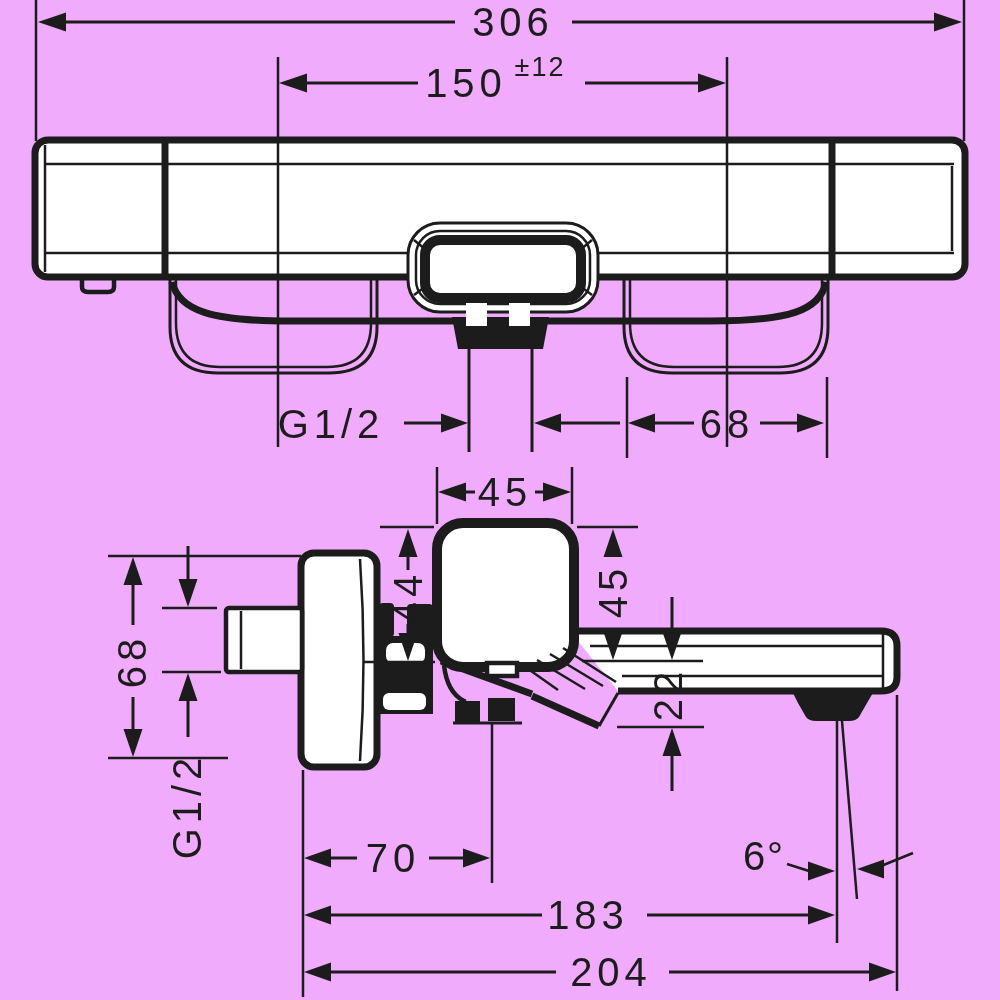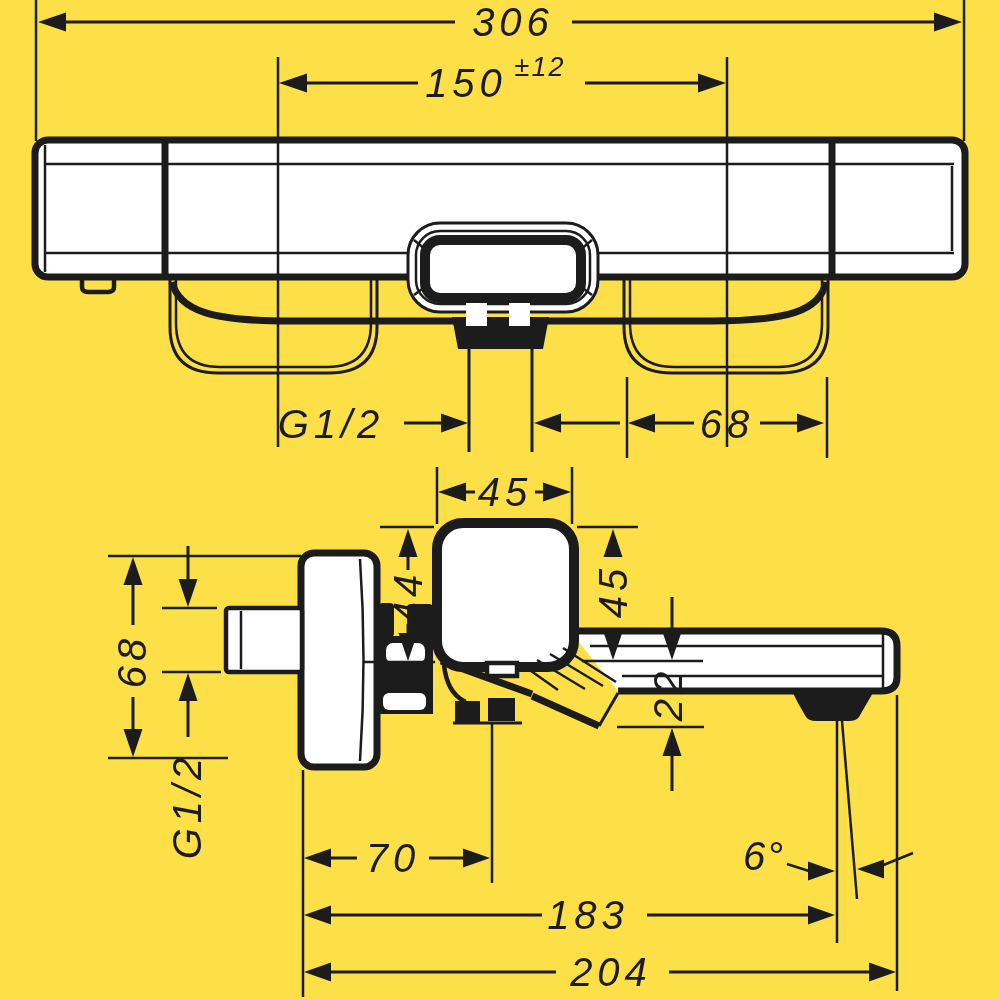--- a/index.html
+++ b/index.html
@@ -1,16 +1,16 @@
 <!DOCTYPE html>
 <html><head>
 <meta charset="utf-8">
 <style>
   html,body{margin:0;padding:0;background:#fff;}
-  #canvas{width:1000px;height:1000px;background:#fde047;position:relative;overflow:hidden;font-style:italic;}
+  #canvas{width:1000px;height:1000px;background:#f0abfc;position:relative;overflow:hidden;}
   svg{display:block;}
   .ln   {stroke:#1c1c1c;stroke-width:3;fill:none;stroke-linecap:butt;}
   .thin {stroke:#1c1c1c;stroke-width:2.5;fill:none;}
   .mid  {stroke:#1c1c1c;stroke-width:4.5;fill:none;}
   .thick{stroke:#1c1c1c;stroke-width:7;fill:none;}
   .xthick{stroke:#1c1c1c;stroke-width:10;fill:none;}
   .wfill{fill:#ffffff;}
   .ink  {fill:#1c1c1c;stroke:none;}
   .arr  {fill:#1c1c1c;stroke:none;}
   .dim  {font-family:"Liberation Sans",sans-serif;font-size:40px;letter-spacing:5px;

